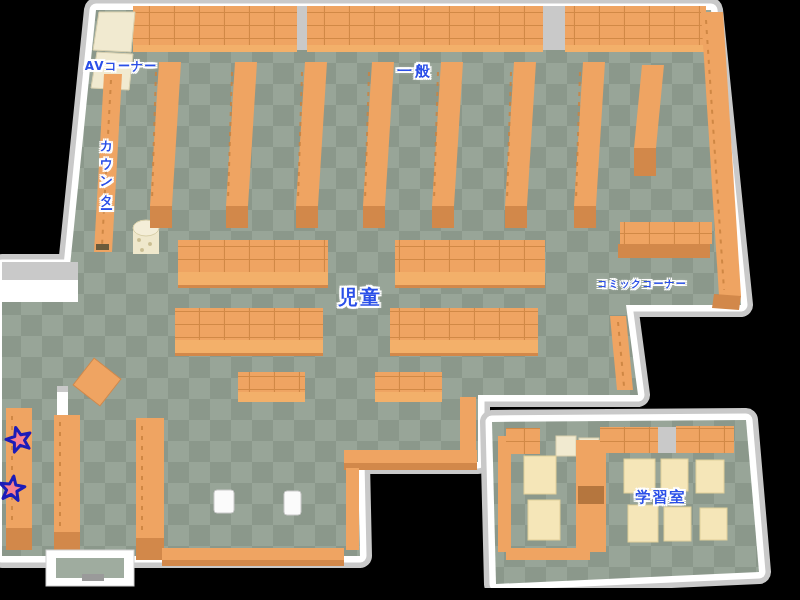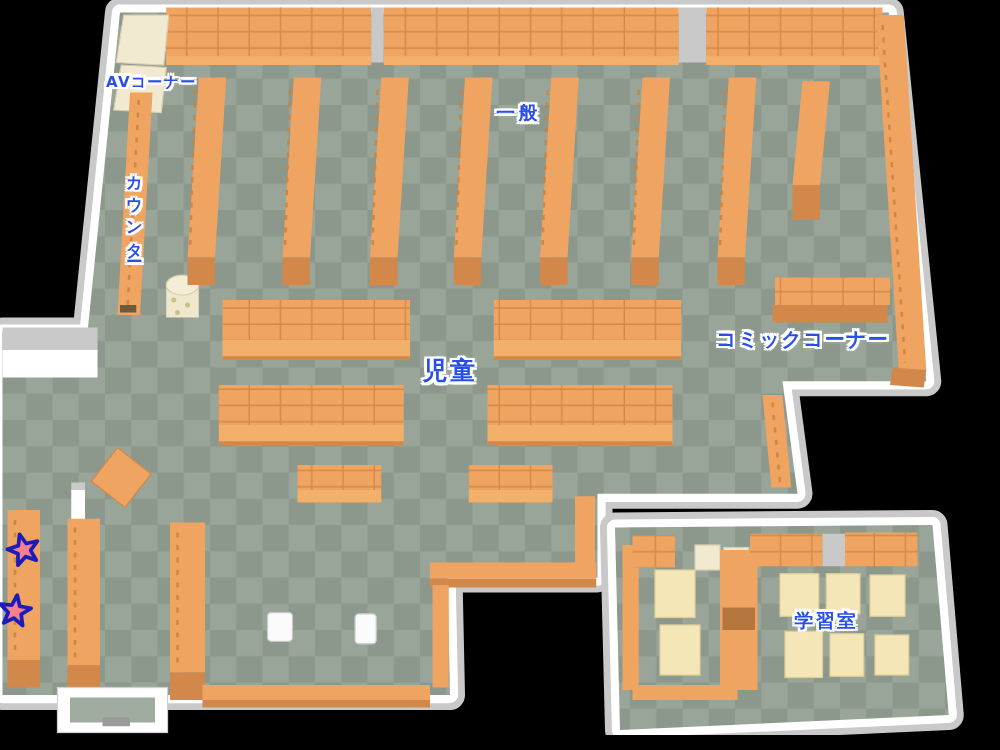--- a/index.html
+++ b/index.html
@@ -50,23 +50,23 @@
     color:var(--c-label-blue);
     white-space:nowrap;
     transform:translate(-50%,-50%);
     text-shadow:
       -2px -2px 0 #fff, 2px -2px 0 #fff, -2px 2px 0 #fff, 2px 2px 0 #fff,
       0 -2px 0 #fff, 0 2px 0 #fff, -2px 0 0 #fff, 2px 0 0 #fff, 0 0 4px #fff;
     letter-spacing:2px;
   }
   #lbl-av{left:121px;top:66px;font-size:12px;letter-spacing:1px;}
   #lbl-counter{left:106px;top:168px;font-size:13px;writing-mode:vertical-rl;letter-spacing:3px;}
-  #lbl-general{left:415px;top:71px;font-size:15px;letter-spacing:3px;margin-top:20px;}
+  #lbl-general{left:415px;top:71px;font-size:15px;letter-spacing:3px;}
   #lbl-children{left:360px;top:297px;font-size:20px;}
-  #lbl-comic{left:642px;top:272px;font-size:16px;letter-spacing:1px;}
+  #lbl-comic{left:642px;top:284px;font-size:10px;letter-spacing:1px;}
   #lbl-study{left:641px;top:497px;font-size:15px;padding-left:40px;}
 </style>
 </head>
 <body>
 
 <div class="stage">
 
 <svg width="800" height="600" viewBox="0 0 800 600">
   <defs>
     <pattern id="checker" width="42" height="42" patternUnits="userSpaceOnUse">

